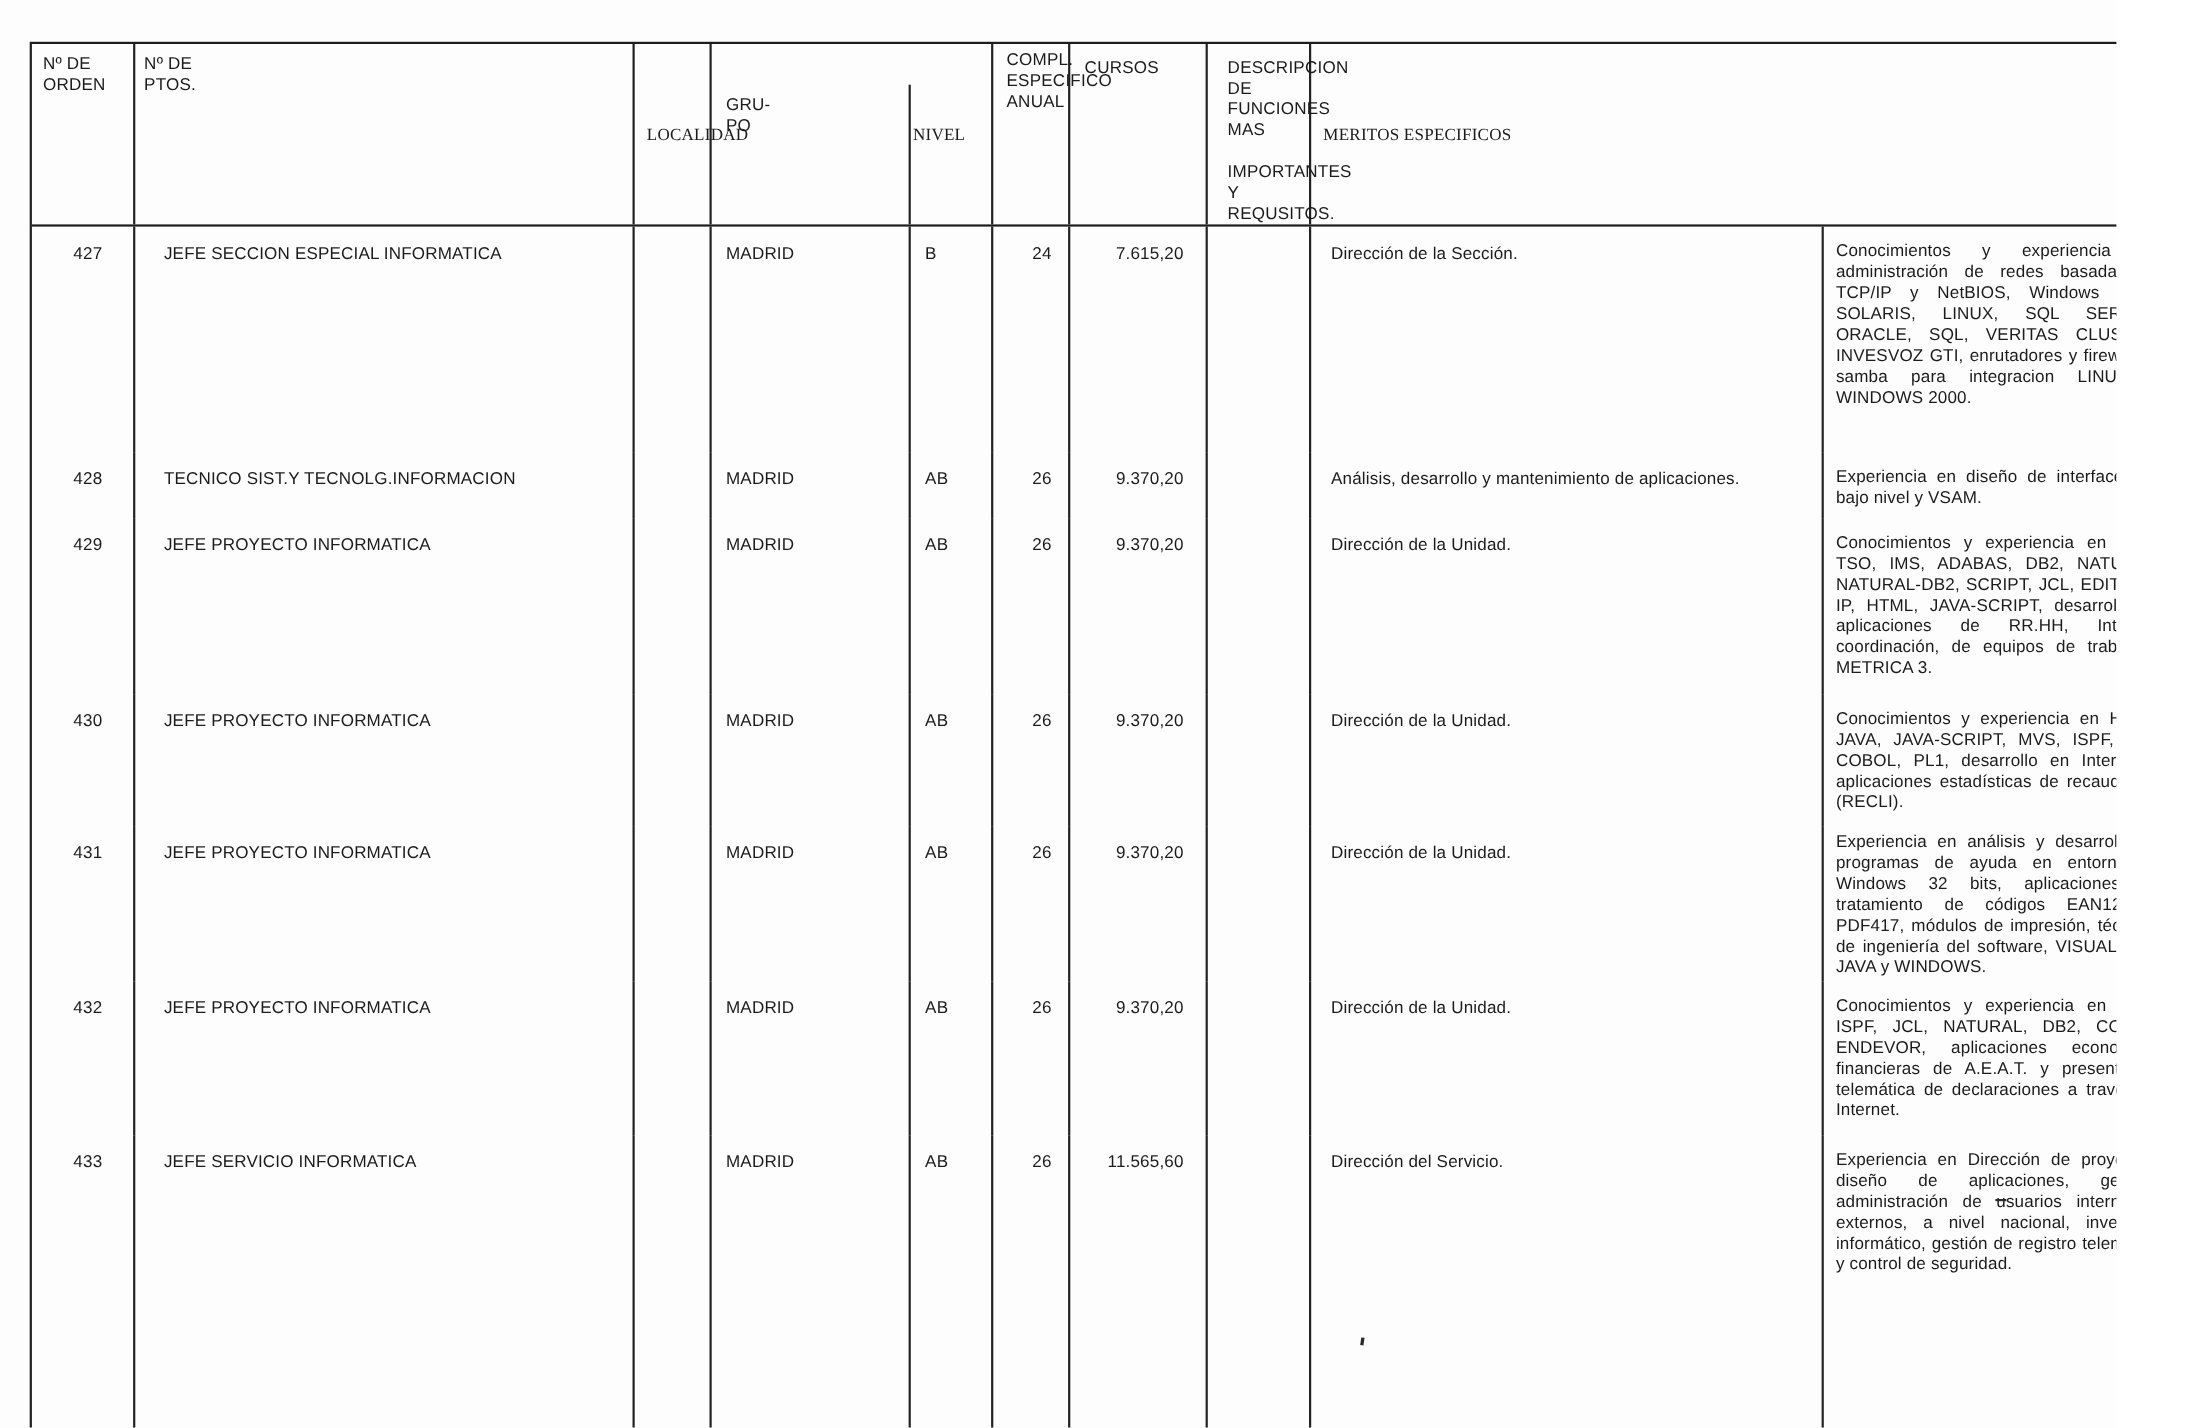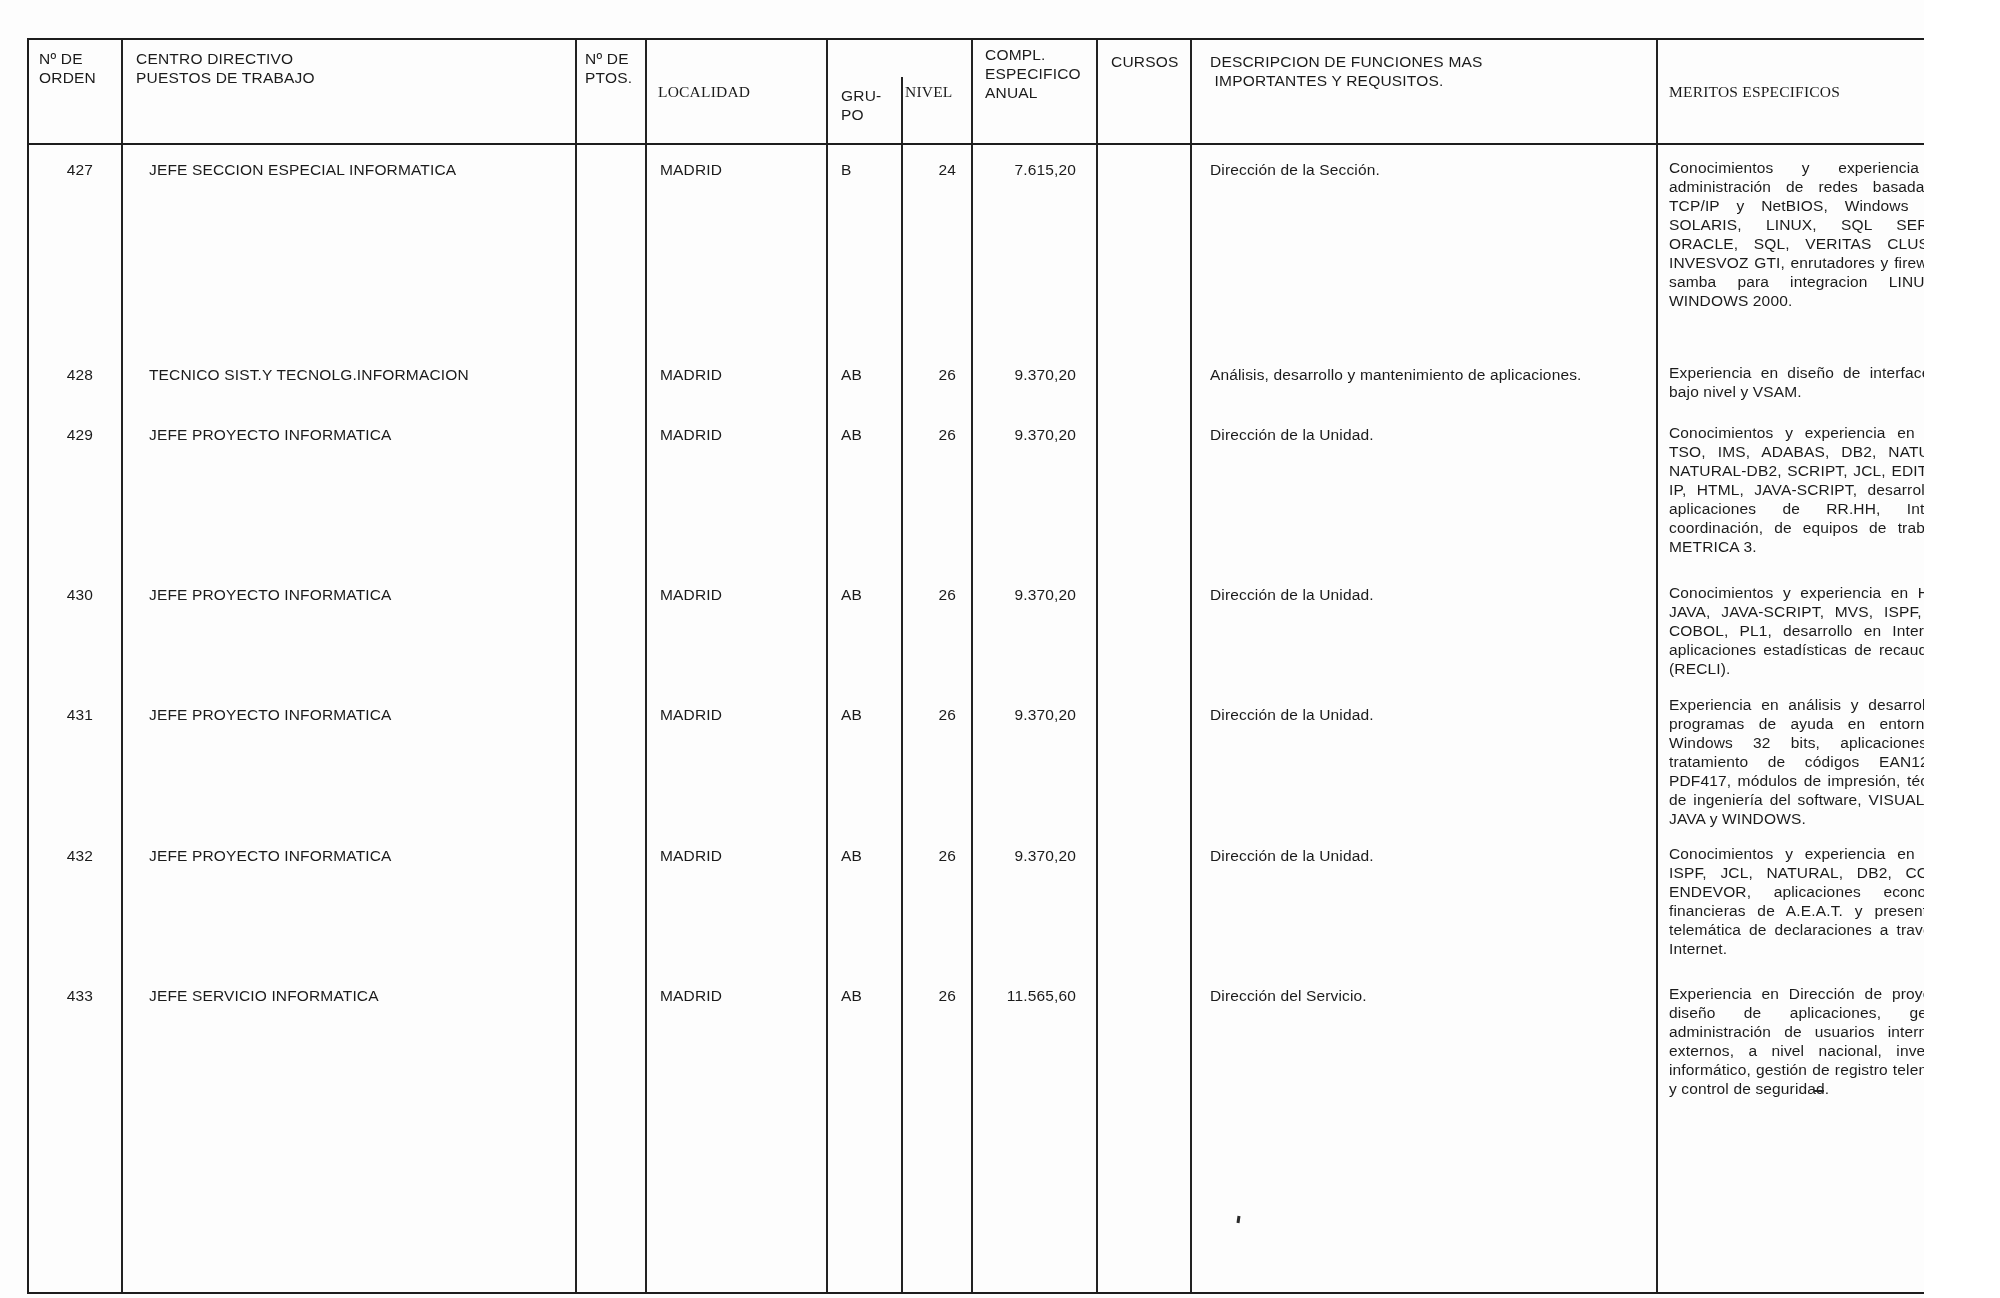--- a/index.html
+++ b/index.html
@@ -78,22 +78,20 @@
 </style>
 </head>
 <body>
 
 <div class="page">
   <div class="tbl">
 
     <div class="hrow">
       <div class="cell hc hc-orden">Nº DE
 ORDEN</div>
-      <div class="cell hc hc-centro">CENTRO DIRECTIVO
-PUESTOS DE TRABAJO</div>
       <div class="cell hc hc-ptos">Nº DE
 PTOS.</div>
       <div class="cell hc hc-loc mid">LOCALIDAD</div>
       <div class="cell hc hc-grupo">GRU-
 PO</div>
       <div class="cell hc hc-nivel mid">NIVEL</div>
       <div class="cell hc hc-compl">COMPL.
 ESPECIFICO
 ANUAL</div>
       <div class="cell hc hc-cursos">CURSOS</div>

